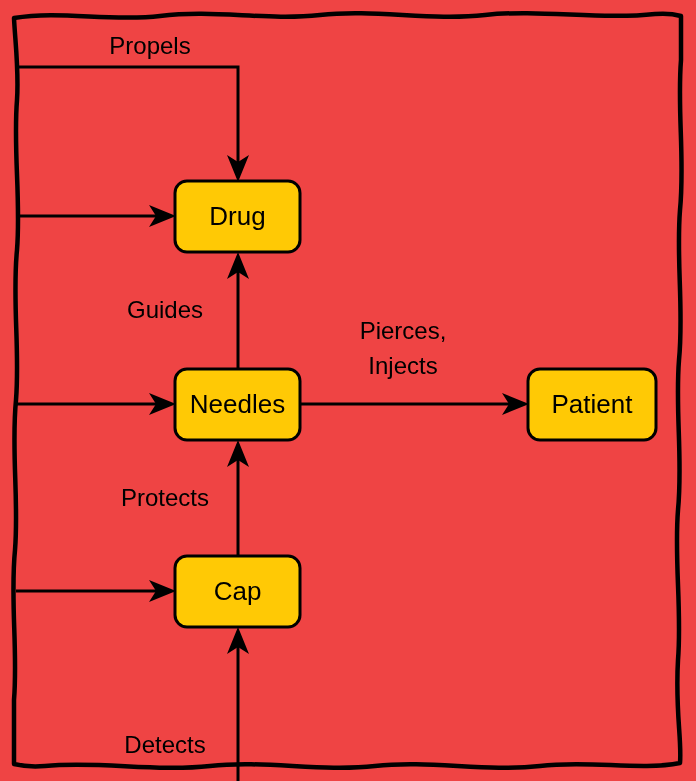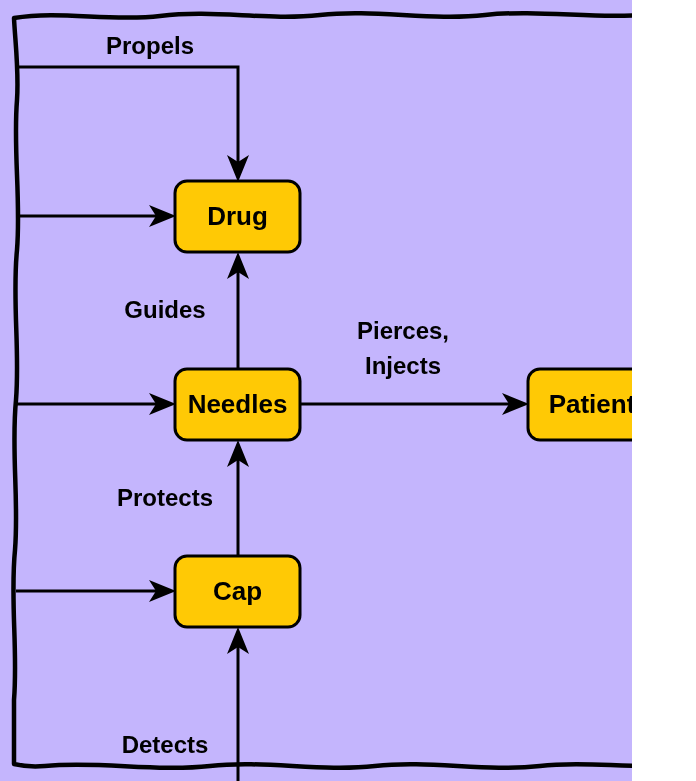--- a/index.html
+++ b/index.html
@@ -2,26 +2,25 @@
 <html><head>
 <meta charset="utf-8">
 <style>
   html, body {
     margin: 0;
     padding: 0;
     background: #ffffff;
   }
   #canvas {
     position: relative;
-    width: 632px;
+    width: 696px;
     height: 781px;
-    background: #c4b5fd;
+    background: #ef4444;
     overflow: hidden;
     font-family: "Liberation Sans", sans-serif;
-    font-weight: bold;
   }
   #diagram-svg {
     position: absolute;
     top: 0;
     left: 0;
     width: 696px;
     height: 781px;
   }
   .node-label,
   .edge-label {

